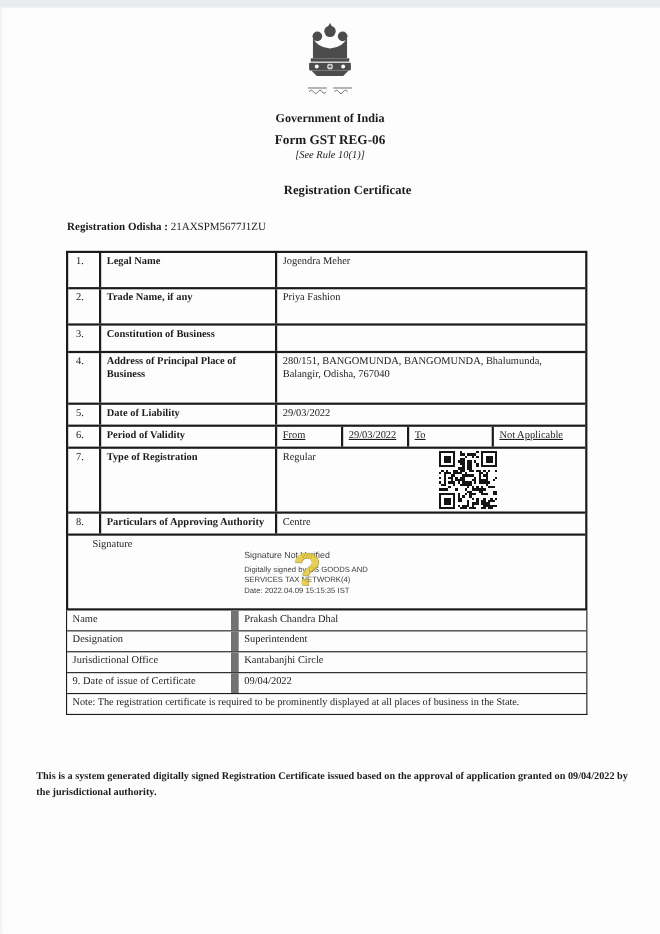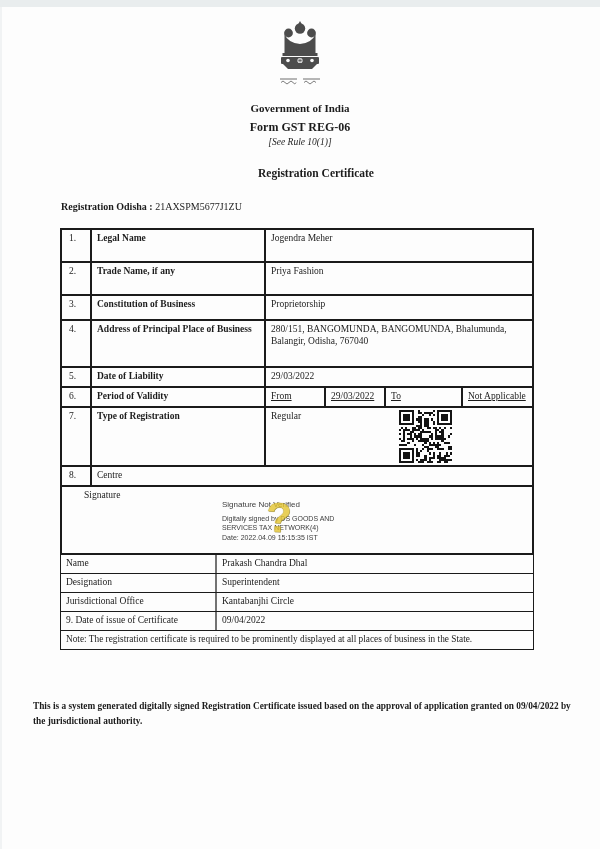--- a/index.html
+++ b/index.html
@@ -30,21 +30,21 @@
   .tblwrap { position:absolute; top:228px; left:60px; width:474px; }
   .tbl-u { border:2px solid #1b1b1b; }
   .tbl-l { border:1px solid #1b1b1b; border-top:none; }
 
   .r { display:flex; align-items:stretch; }
   .tbl-u .r + .r { border-top:2px solid #1b1b1b; }
   .tbl-l .r + .r { border-top:1px solid #1b1b1b; }
 
   .cell { padding:3px 5px; font-size:9.5px; line-height:1.25; }
   .cn { width:30px; border-right:2px solid #1b1b1b; padding-left:7px; }
-  .cl { width:174px; border-right:2px solid #1b1b1b; font-weight:700; }
+  .cl { width:160px; border-right:2px solid #1b1b1b; font-weight:700; }
   .cv { flex:1; }
 
   .h33 { min-height:31px; } .h25 { min-height:23px; } .h47 { min-height:45px; }
   .h21 { min-height:17px; } .h59 { min-height:57px; } .h68 { min-height:66px;padding-left:22px; }
   .h20 { min-height:18px; }
 
   .sub { display:flex; padding:0;text-decoration:underline; }
   .sub > div { padding:3px 5px; font-size:9.5px; }
   .s1 { width:60px; border-right:2px solid #1b1b1b; }
   .s2 { width:60px; border-right:2px solid #1b1b1b; }
@@ -56,21 +56,21 @@
 
   
   .sigblock { position:absolute; left:160px; top:13px; width:210px;
               font-family:"Liberation Sans","DejaVu Sans",sans-serif; }
   .snv { font-size:8px; color:#3d3d3d; position:relative; z-index:1; }
   .ds  { font-size:7px; color:#3d3d3d; line-height:1.35; margin-top:5px; position:relative; z-index:1; }
   .qmark { position:absolute; left:44px; top:-6px; font-size:42px; font-weight:700;
            color:#e3c430; opacity:.8; z-index:2;
            text-shadow:0 0 1px #7a6a12, 0.5px 0.5px 0 #8a7a1a; transform:rotate(2deg); }
 
-  .ol { width:156px; border-right:2px solid #737373; }
+  .ol { width:156px; border-right:7px solid #737373; }
   .ov { flex:1; }
   .notecell { flex:1; white-space:nowrap; font-size:9.3px; }
 
   
   .footer { position:absolute; top:699px; left:33px; width:540px;
             font-size:9.3px; font-weight:700; line-height:15px; }
 </style>
 </head>
 <body>
 
@@ -121,21 +121,20 @@
 
     <div class="r">
       <div class="cell cn h33">2.</div>
       <div class="cell cl h33">Trade Name, if any</div>
       <div class="cell cv h33">Priya Fashion</div>
     </div>
 
     <div class="r">
       <div class="cell cn h25">3.</div>
       <div class="cell cl h25">Constitution of Business</div>
-      <div class="cell cv h25">Proprietorship</div>
     </div>
 
     <div class="r">
       <div class="cell cn h47">4.</div>
       <div class="cell cl h47">Address of Principal Place of Business</div>
       <div class="cell cv h47">280/151, BANGOMUNDA, BANGOMUNDA, Bhalumunda, Balangir, Odisha, 767040</div>
     </div>
 
     <div class="r">
       <div class="cell cn h21">5.</div>
@@ -372,20 +371,21 @@
                 <rect x="0" y="18" width="7" height="7"></rect>
                 <rect x="1" y="19" width="5" height="5" fill="#fff"></rect>
                 <rect x="2" y="20" width="3" height="3" fill="#141414"></rect>
               </g>
             </svg></span>
       </div>
     </div>
 
     <div class="r">
       <div class="cell cn h21">8.</div>
+      <div class="cell cl h21">Particulars of Approving Authority</div>
       <div class="cell cv h21">Centre</div>
     </div>
 
     <div class="r rowrel">
       <div class="cell h68">Signature</div>
       <div class="sigblock">
         <div class="snv">Signature Not Verified</div>
         <div class="ds">
           <div>Digitally signed by DS GOODS AND</div>
           <div>SERVICES TAX NETWORK(4)</div>

